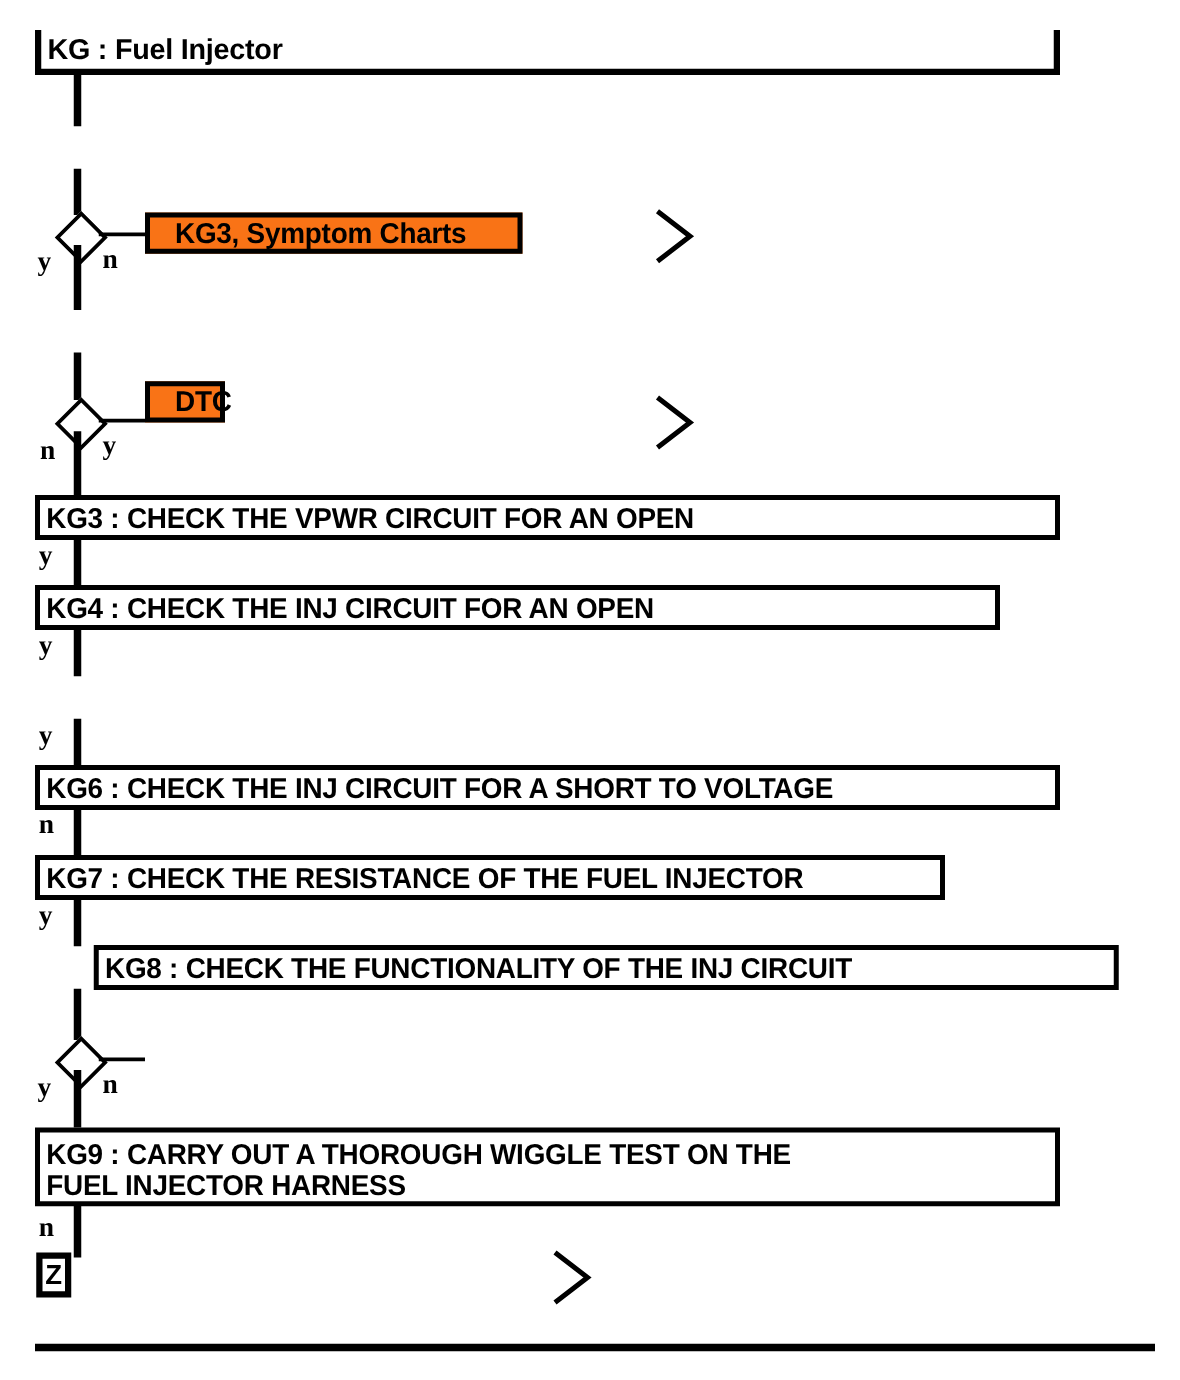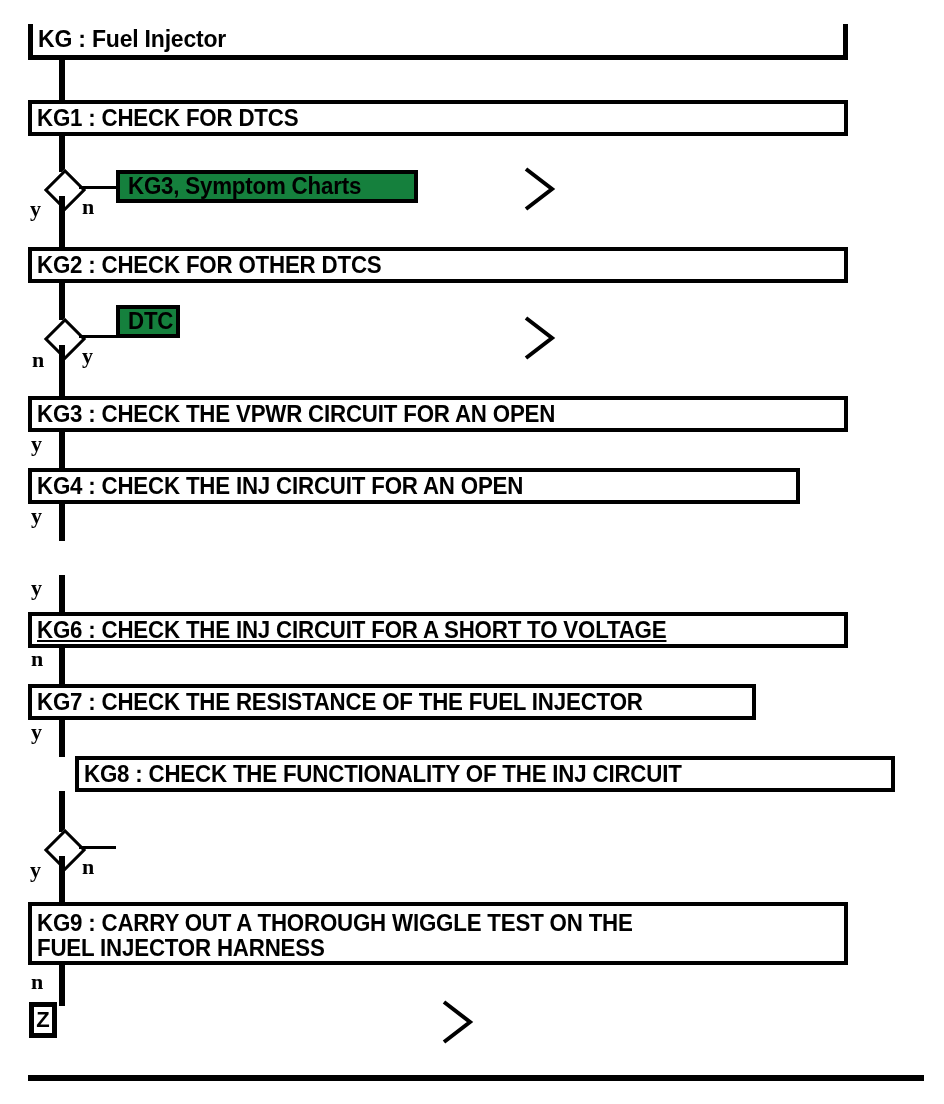--- a/index.html
+++ b/index.html
@@ -62,24 +62,24 @@
     font-size: 23px;
     font-weight: bold;
     letter-spacing: -0.2px;
   }
 
   
   .ref-box {
     position: absolute;
     box-sizing: border-box;
     border: 4px solid #000000;
-    background: #15803d;
-    display: flex;
-    align-items: center;
-    padding-left: 8px;
+    background: #f97316;
+    display: flex;
+    align-items: center;
+    padding-left: 20px;
   }
   .ref-box .ref-label {
     font-size: 23px;
     font-weight: bold;
     letter-spacing: -0.2px;
     white-space: nowrap;
     transform: scaleX(0.97);
     transform-origin: left center;
   }
 
@@ -154,23 +154,20 @@
 <body>
 
 <div id="flowchart">
 
   <div class="header-box" style="left:28px; top:24px; width:820px; height:36px;">
     <span class="step-label">KG : Fuel Injector</span>
   </div>
 
   <div class="flow-line" style="left:59px; top:59px; height:42px;"></div>
 
-  <div class="step-box" style="left:28px; top:100px; width:820px; height:36px;">
-    <span class="step-label">KG1 : CHECK FOR DTCS</span>
-  </div>
 
   <div class="flow-line" style="left:59px; top:135px; height:37px;"></div>
 
   <div class="decision" style="left:45px; top:170px;">
     <div class="diamond-shape"></div>
   </div>
   <div class="branch-line" style="left:79px; top:186px; width:37px;"></div>
   <span class="branch-label" style="left:30px; top:198px;">y</span>
   <span class="branch-label" style="left:82px; top:196px;">n</span>
 
@@ -179,23 +176,20 @@
   </div>
 
   <div class="chevron" style="left:522px; top:165px;">
     <svg width="36" height="48" viewBox="0 0 36 48" aria-hidden="true">
       <polyline points="4,4 30,24 4,44" fill="none" stroke="#000000" stroke-width="4"></polyline>
     </svg>
   </div>
 
   <div class="flow-line" style="left:59px; top:196px; height:52px;"></div>
 
-  <div class="step-box" style="left:28px; top:247px; width:820px; height:36px;">
-    <span class="step-label">KG2 : CHECK FOR OTHER DTCS</span>
-  </div>
 
   <div class="flow-line" style="left:59px; top:282px; height:38px;"></div>
 
   <div class="decision" style="left:45px; top:319px;">
     <div class="diamond-shape"></div>
   </div>
   <div class="branch-line" style="left:79px; top:335px; width:37px;"></div>
   <span class="branch-label" style="left:32px; top:349px;">n</span>
   <span class="branch-label" style="left:82px; top:345px;">y</span>
 
@@ -219,21 +213,21 @@
 
   <div class="step-box" style="left:28px; top:468px; width:772px; height:36px;">
     <span class="step-label">KG4 : CHECK THE INJ CIRCUIT FOR AN OPEN</span>
   </div>
   <div class="flow-line" style="left:59px; top:503px; height:38px;"></div>
   <span class="branch-label" style="left:31px; top:505px;">y</span>
 
   <div class="flow-line" style="left:59px; top:575px; height:38px;"></div>
   <span class="branch-label" style="left:31px; top:577px;">y</span>
 
-  <div class="step-box" style="left:28px; top:612px; width:820px; height:36px;text-decoration:underline;">
+  <div class="step-box" style="left:28px; top:612px; width:820px; height:36px;">
     <span class="step-label">KG6 : CHECK THE INJ CIRCUIT FOR A SHORT TO VOLTAGE</span>
   </div>
   <div class="flow-line" style="left:59px; top:647px; height:38px;"></div>
   <span class="branch-label" style="left:31px; top:648px;">n</span>
 
   <div class="step-box" style="left:28px; top:684px; width:728px; height:36px;">
     <span class="step-label">KG7 : CHECK THE RESISTANCE OF THE FUEL INJECTOR</span>
   </div>
   <div class="flow-line" style="left:59px; top:719px; height:38px;"></div>
   <span class="branch-label" style="left:31px; top:721px;">y</span>

